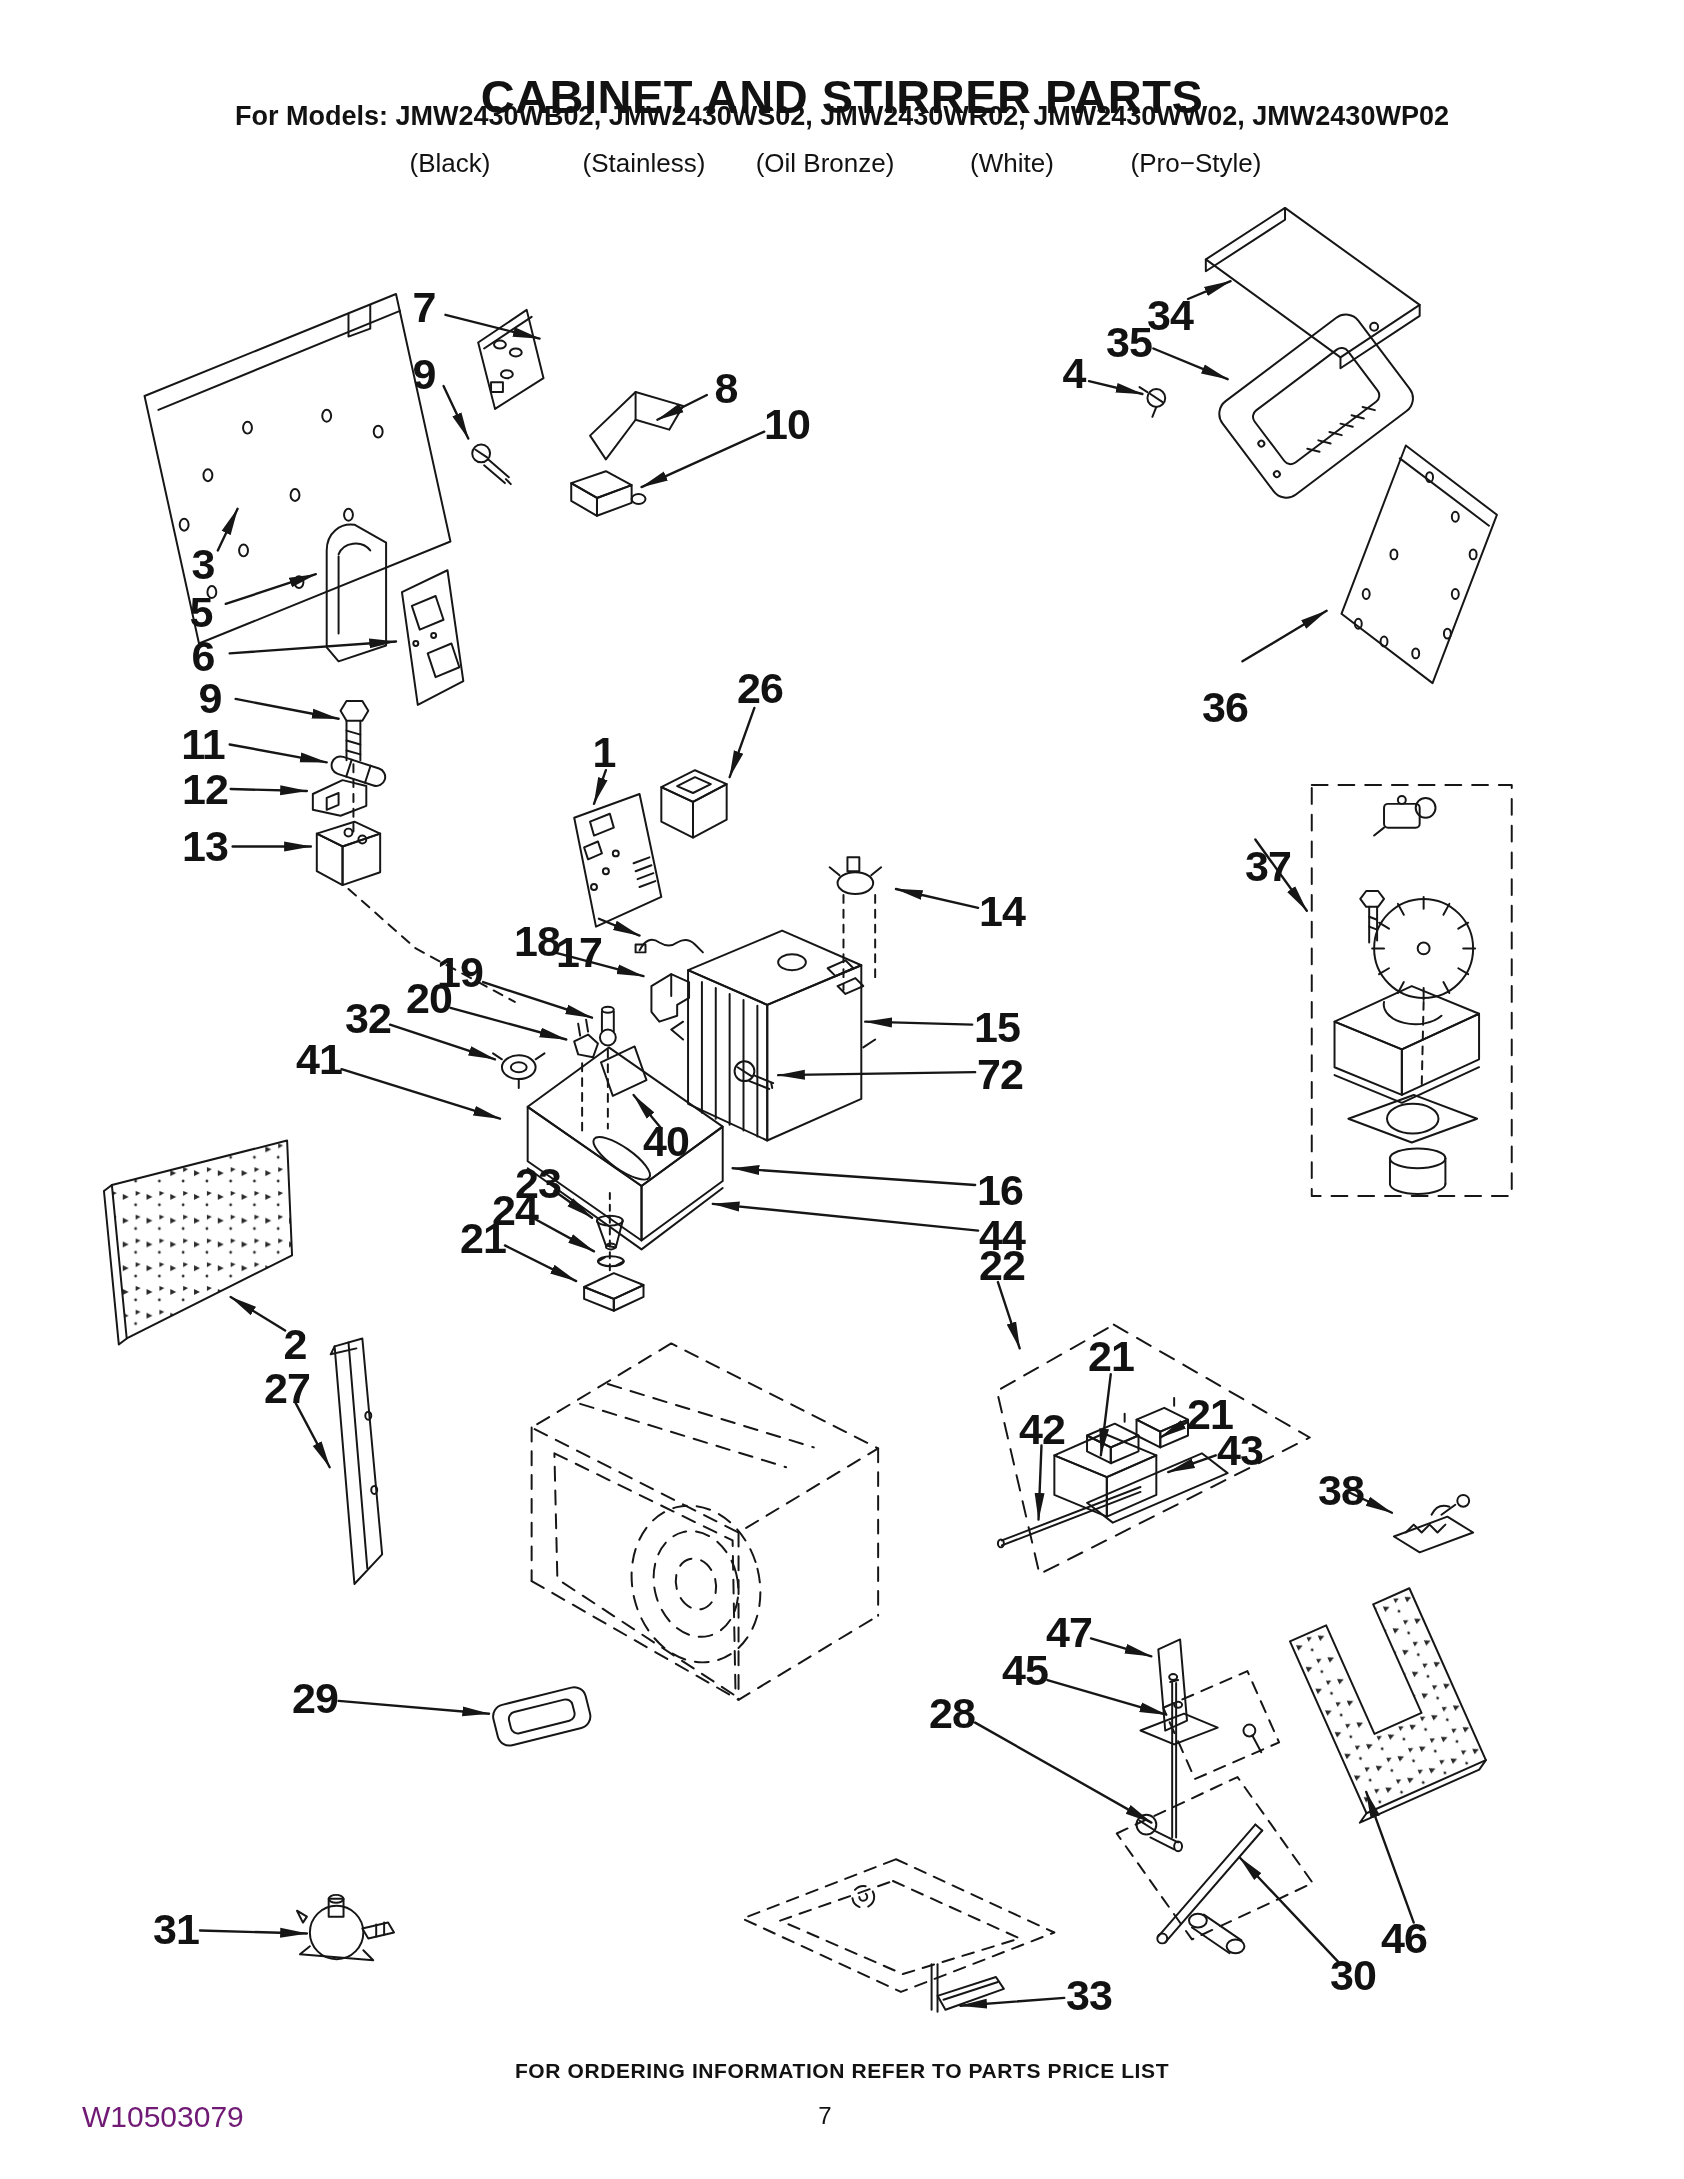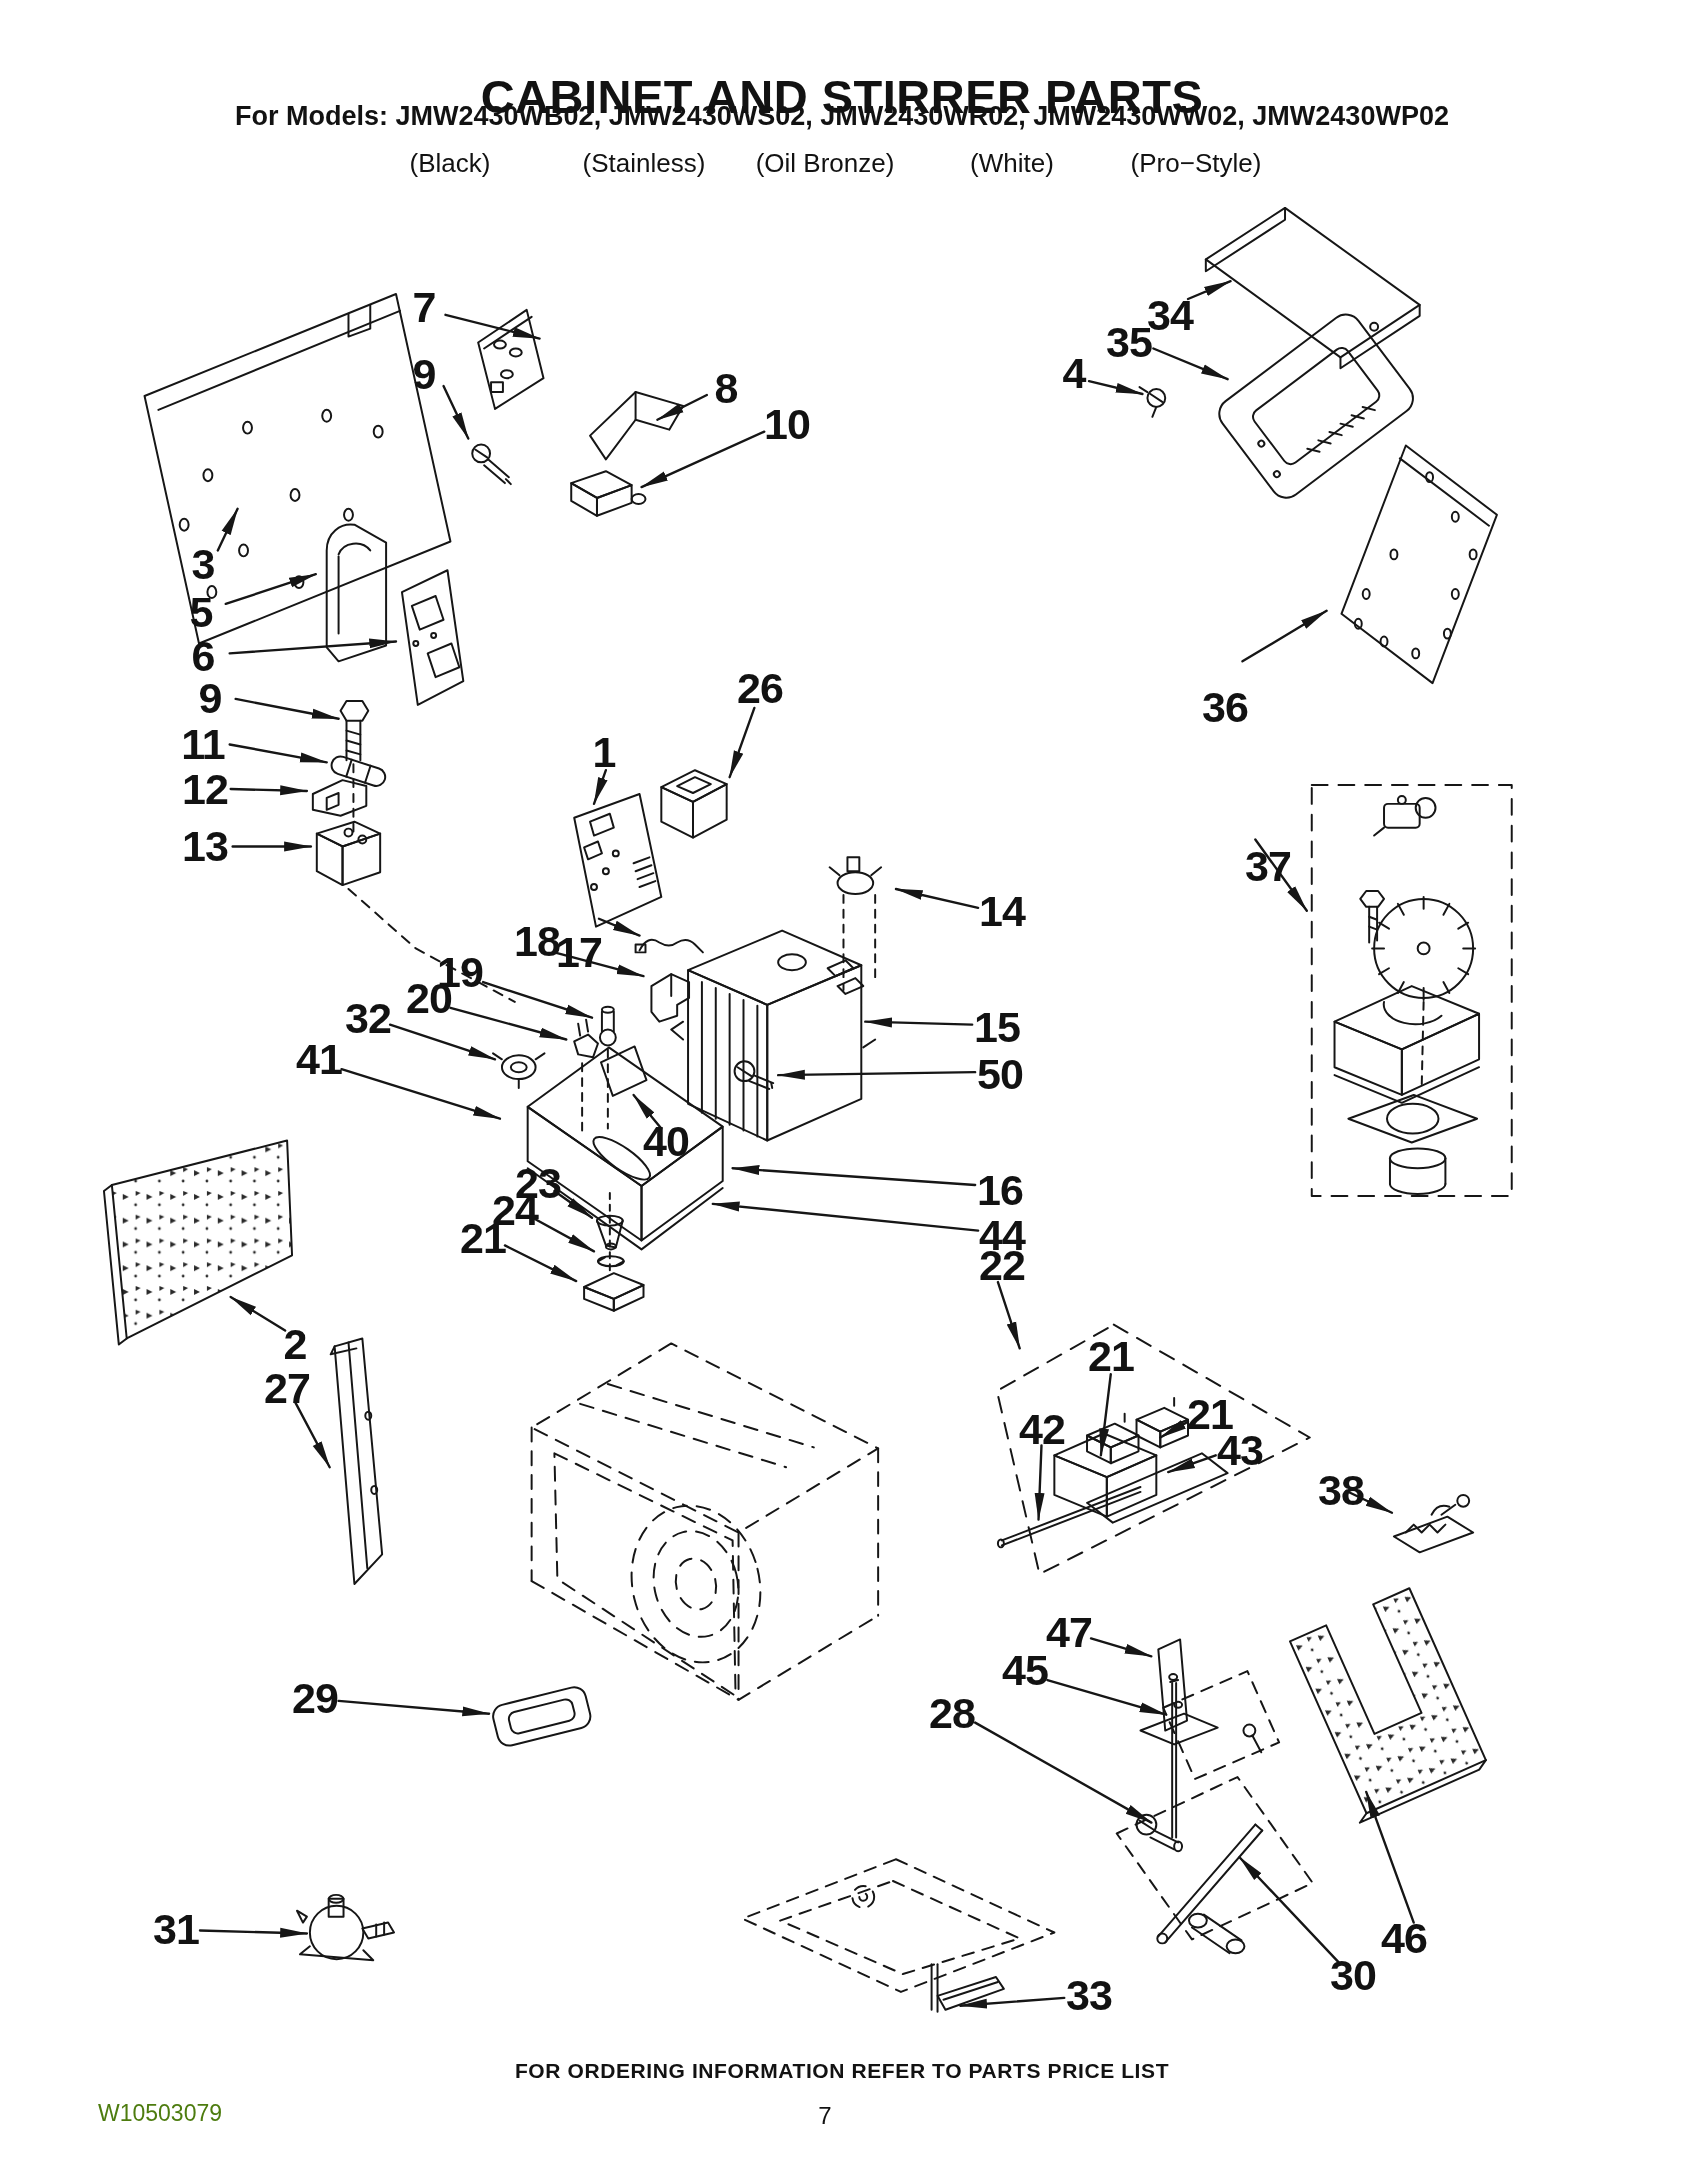--- a/index.html
+++ b/index.html
@@ -11,21 +11,21 @@
               font-size:27px;font-weight:700}
   .color-label{position:absolute;top:148px;transform:translateX(-50%);
                font-size:26px;font-weight:400;white-space:nowrap}
   .color-0{left:450px}.color-1{left:644px}.color-2{left:825px}.color-3{left:1012px}.color-4{left:1196px}
   svg.art{position:absolute;left:0;top:0;width:1684px;height:2179px}
   #callout-layer{position:absolute;left:0;top:0;width:100%;height:100%}
   .callout{position:absolute;transform:translate(-50%,-50%);
            font-size:43px;font-weight:700;line-height:1;letter-spacing:-1px;color:#121212}
   .ftr-note{position:absolute;top:2059px;left:0;width:100%;text-align:center;
             font-size:21px;font-weight:700;letter-spacing:0.6px}
-  .ftr-doc{position:absolute;top:2100px;left:98px;font-size:23px;font-weight:400;color:#4d7c0f}
+  .ftr-doc{position:absolute;top:2100px;left:82px;font-size:30px;font-weight:400;color:#701a75}
   .ftr-page{position:absolute;top:2102px;left:825px;transform:translateX(-50%);
             font-size:24px;font-weight:400}
 </style>
 </head>
 <body>
 
 <div>
 
   <h1 class="hdr-title">CABINET AND STIRRER PARTS</h1>
   <div class="hdr-models">For Models: JMW2430WB02, JMW2430WS02, JMW2430WR02, JMW2430WW02, JMW2430WP02</div>
@@ -514,21 +514,21 @@
       <div class="callout" style="left: 760px; top: 688px;">26</div>
       <div class="callout" style="left: 579px; top: 952px;">17</div>
       <div class="callout" style="left: 537px; top: 941px;">18</div>
       <div class="callout" style="left: 460px; top: 972px;">19</div>
       <div class="callout" style="left: 429px; top: 998px;">20</div>
       <div class="callout" style="left: 368px; top: 1018px;">32</div>
       <div class="callout" style="left: 319px; top: 1059px;">41</div>
       <div class="callout" style="left: 666px; top: 1141px;">40</div>
       <div class="callout" style="left: 1002px; top: 911px;">14</div>
       <div class="callout" style="left: 997px; top: 1027px;">15</div>
-      <div class="callout" style="left: 1000px; top: 1074px;">50</div>
+      <div class="callout" style="left: 1000px; top: 1074px;">72</div>
       <div class="callout" style="left: 1000px; top: 1190px;">16</div>
       <div class="callout" style="left: 1002px; top: 1235px;">44</div>
       <div class="callout" style="left: 1002px; top: 1265px;">22</div>
       <div class="callout" style="left: 538px; top: 1183px;">23</div>
       <div class="callout" style="left: 515px; top: 1210px;">24</div>
       <div class="callout" style="left: 483px; top: 1238px;">21</div>
       <div class="callout" style="left: 295px; top: 1344px;">2</div>
       <div class="callout" style="left: 287px; top: 1388px;">27</div>
       <div class="callout" style="left: 315px; top: 1698px;">29</div>
       <div class="callout" style="left: 176px; top: 1929px;">31</div>

